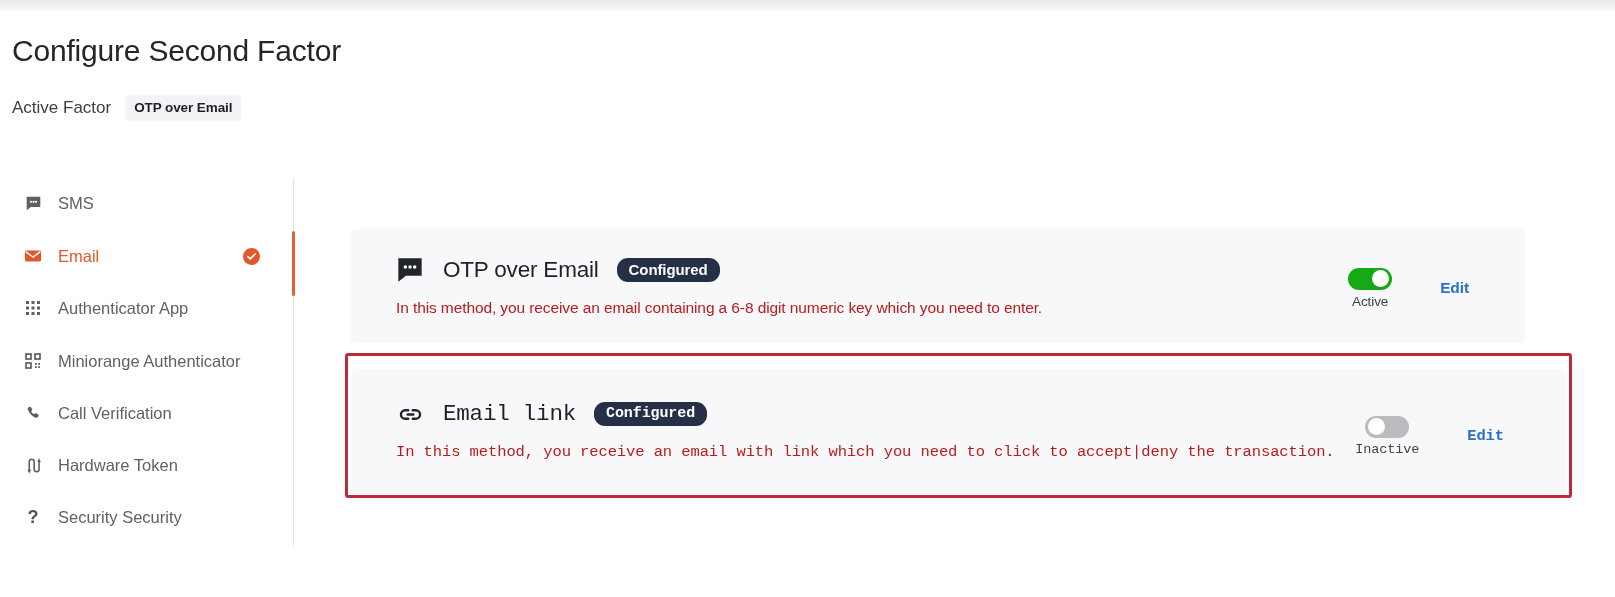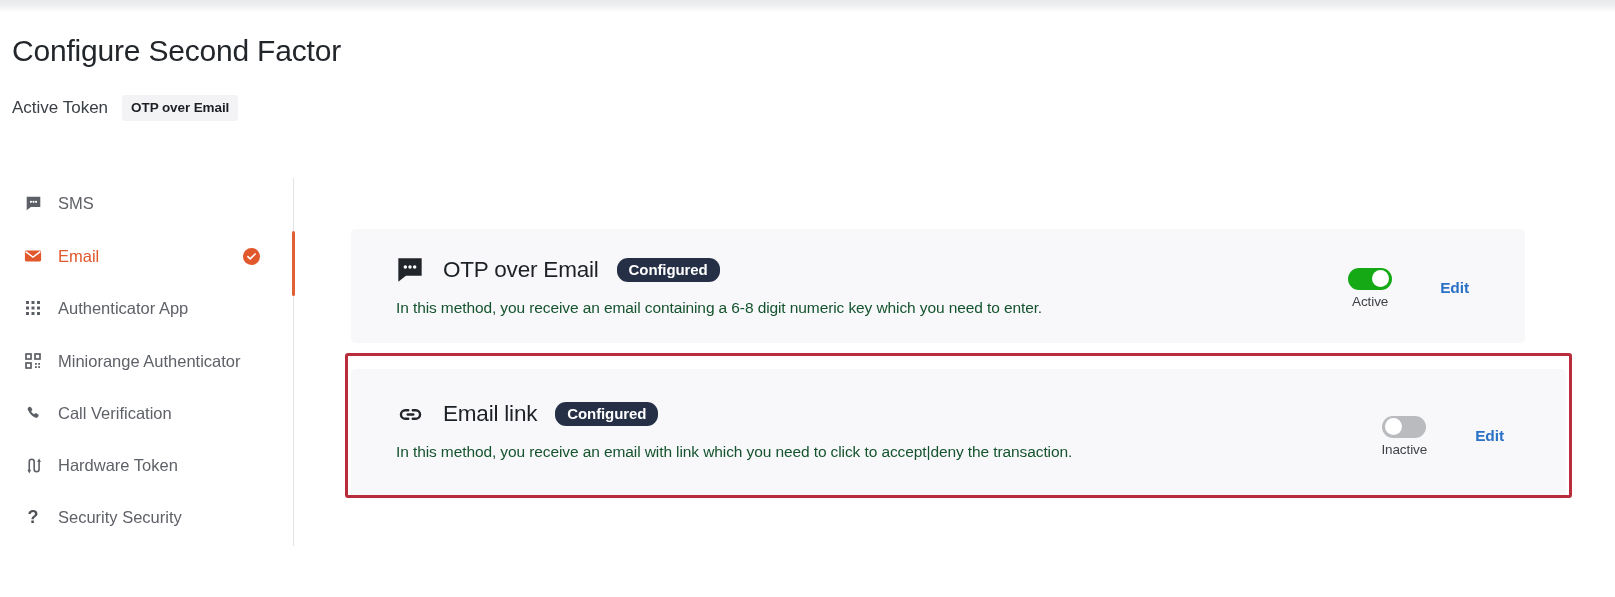--- a/index.html
+++ b/index.html
@@ -165,21 +165,21 @@
     font-weight: 700;
     border-radius: 11px;
     padding: 4px 12px 5px 12px;
     letter-spacing: -0.1px;
     line-height: 1;
   }
   .card-desc {
     margin-top: 14px;
     margin-left: 21px;
     font-size: 15.5px;
-    color: #14532d;
+    color: #b91c1c;
     font-weight: 400;
     letter-spacing: -0.1px;
   }
 
   
   .card-controls {
     position: absolute;
     top: 0;
     height: 100%;
     display: flex;
@@ -229,34 +229,34 @@
   .highlight-box {
     position: absolute;
     left: 345px; top: 353px;
     width: 1227px; height: 145px;
     border: 3px solid #b92c3c;
     border-radius: 3px;
     pointer-events: none;
   }
   .card-two-wrap {
     position: absolute;
-    left: 0; top: 140px;
+    left: 0; top: 140px; font-family: Liberation Mono, monospace;
   }
 </style>
 </head>
 <body>
 
 <div class="page">
 
   <div class="top-band"></div>
 
   <div class="page-title">Configure Second Factor</div>
 
   <div class="active-row">
-    <span class="active-row-label">Active Token</span>
+    <span class="active-row-label">Active Factor</span>
     <span class="active-row-value">OTP over Email</span>
   </div>
 
   <div class="sidebar-divider"></div>
   <div class="sidebar-active-accent"></div>
 
   <div class="sidebar">
 
     <div class="nav-item" style="top:8px;">
       <span class="nav-icon">

